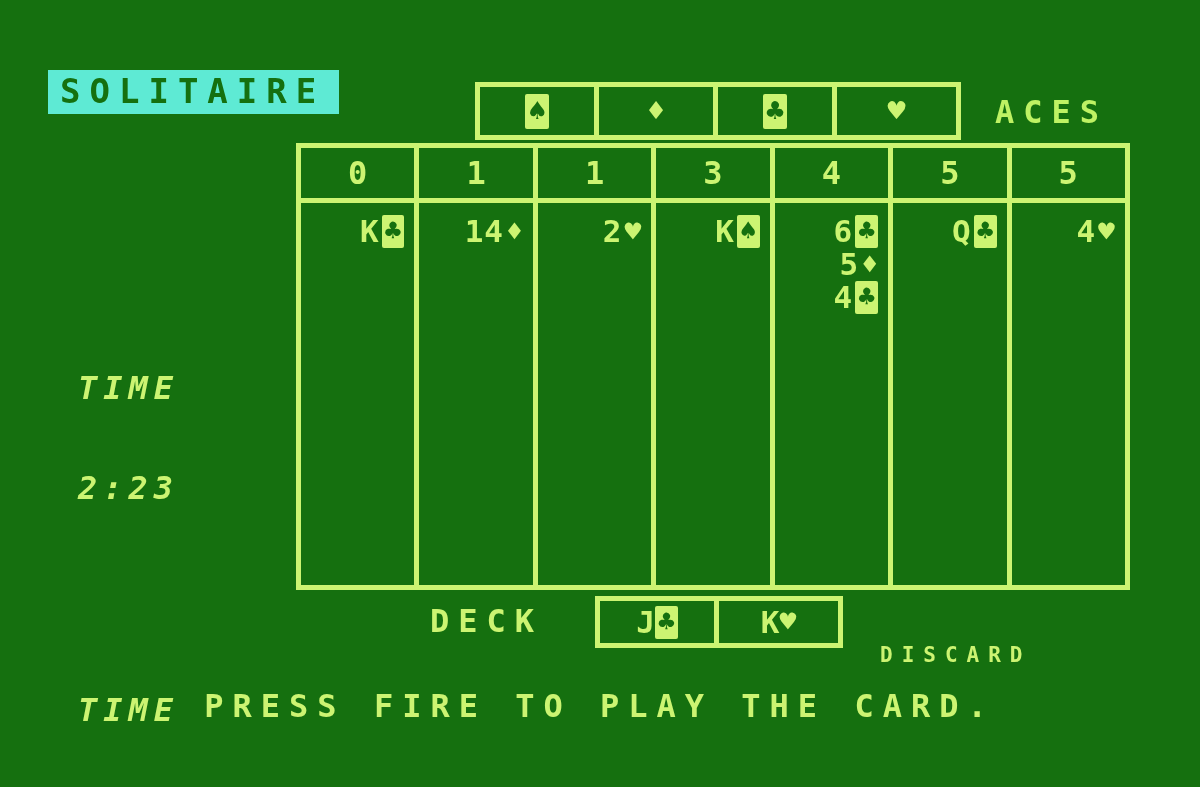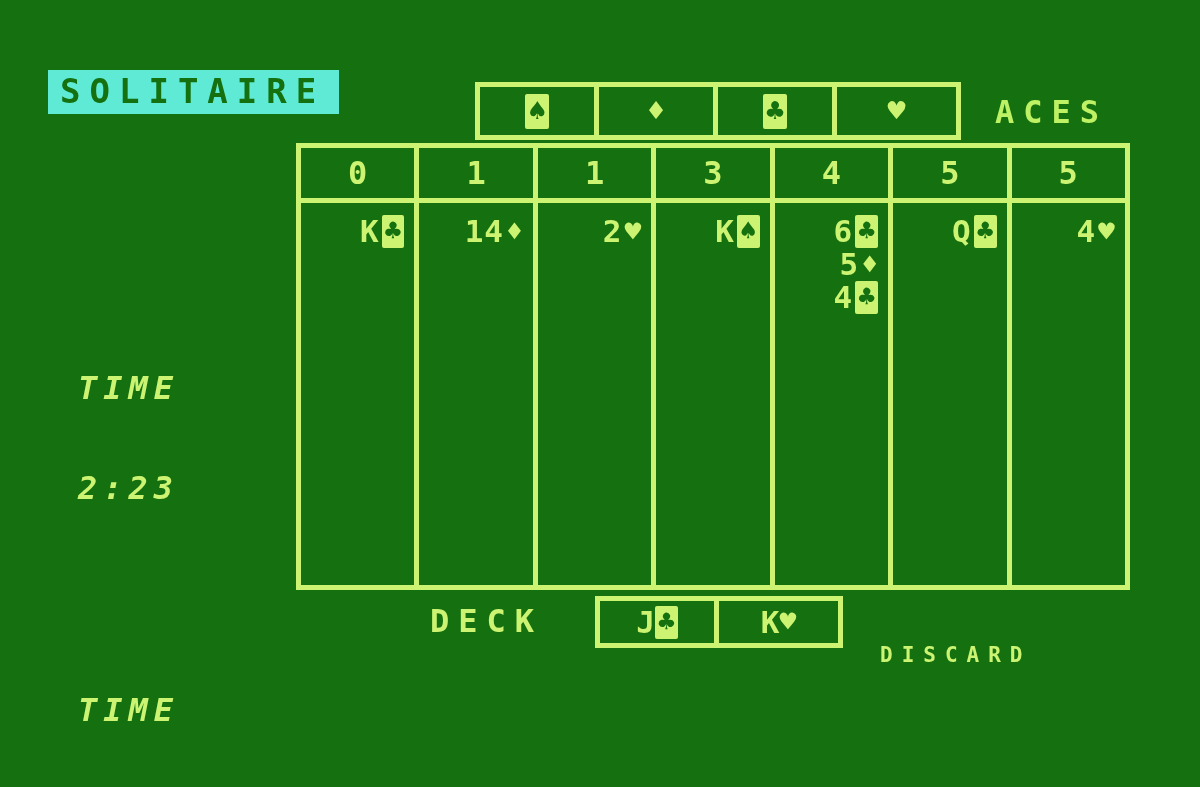--- a/index.html
+++ b/index.html
@@ -291,14 +291,15 @@
     
   </div>
 
   <div id="deck-label">DECK</div>
   <div id="deck-boxes">
       <div class="deck-cell"><span class="rank">J</span><span class="suit inverse">♣</span></div>
       <div class="deck-cell"><span class="rank">K</span><span class="suit">♥</span></div>
     </div>
   <div id="discard-label">DISCARD</div>
 
+  <div id="prompt">PRESS FIRE TO PLAY THE CARD.</div>
 
 </div>
 
 </body></html>

